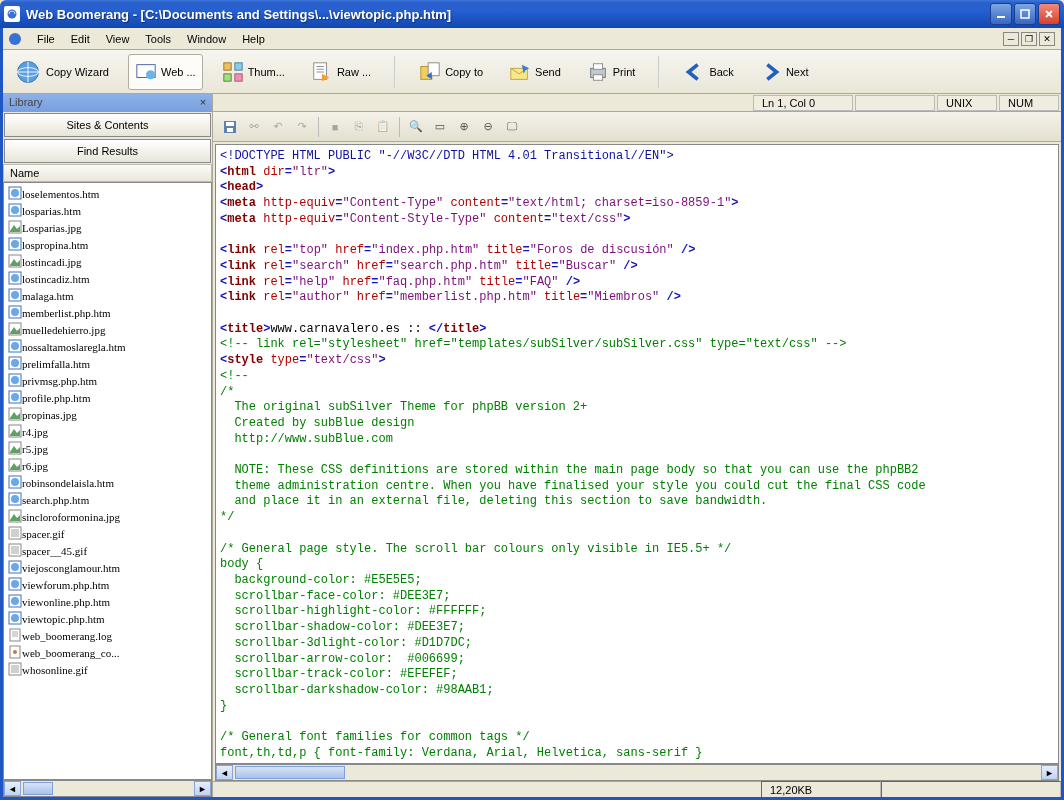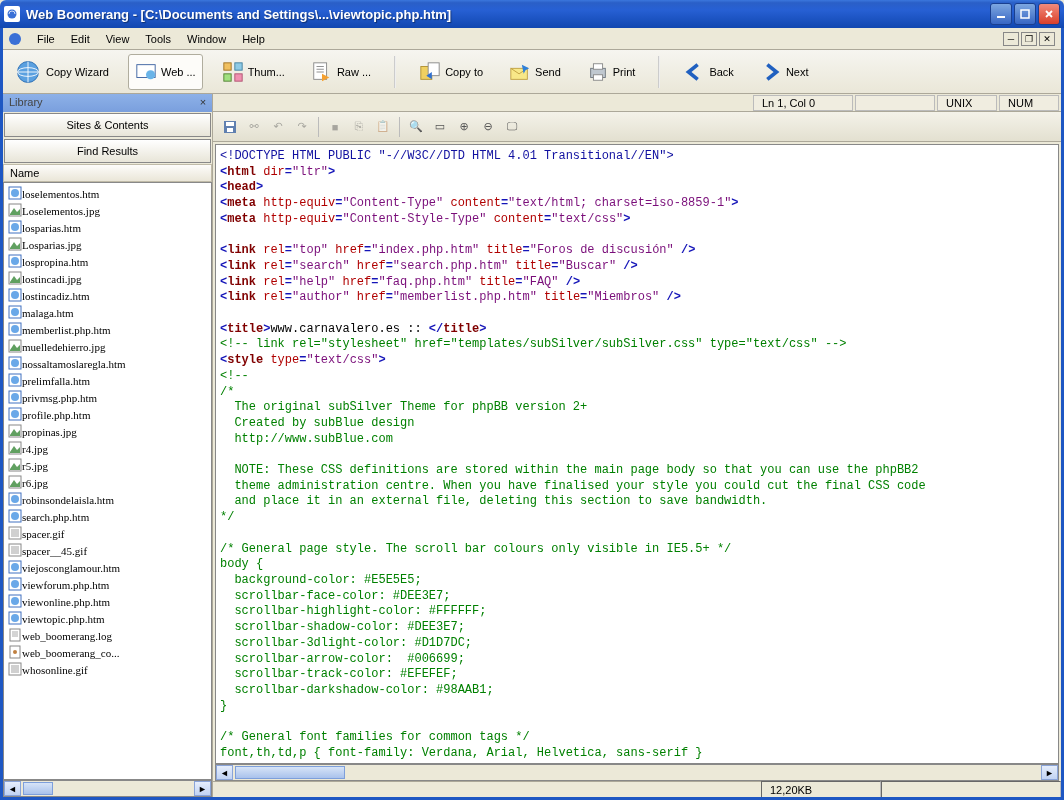--- a/index.html
+++ b/index.html
@@ -233,27 +233,20 @@
       <div class="file-list-inner" id="file-list">
             <div class="file-row">
               <span class="fi"><svg width="14" height="14">
                   <rect x="1" y="1" width="12" height="12" fill="#fff" stroke="#4070c0"></rect>
                   <circle cx="7" cy="7" r="4" fill="#6aa8e8"></circle>
                 </svg></span>
               <span>loselementos.htm</span>
             </div>
             <div class="file-row">
               <span class="fi"><svg width="14" height="14">
-                  <rect x="1" y="1" width="12" height="12" fill="#fff" stroke="#888"></rect>
-                  <polygon points="2,11 6,5 9,9 12,6 12,12 2,12" fill="#60a060"></polygon>
-                </svg></span>
-              <span>Loselementos.jpg</span>
-            </div>
-            <div class="file-row">
-              <span class="fi"><svg width="14" height="14">
                   <rect x="1" y="1" width="12" height="12" fill="#fff" stroke="#4070c0"></rect>
                   <circle cx="7" cy="7" r="4" fill="#6aa8e8"></circle>
                 </svg></span>
               <span>losparias.htm</span>
             </div>
             <div class="file-row">
               <span class="fi"><svg width="14" height="14">
                   <rect x="1" y="1" width="12" height="12" fill="#fff" stroke="#888"></rect>
                   <polygon points="2,11 6,5 9,9 12,6 12,12 2,12" fill="#60a060"></polygon>
                 </svg></span>
@@ -363,20 +356,27 @@
                   <circle cx="7" cy="7" r="4" fill="#6aa8e8"></circle>
                 </svg></span>
               <span>robinsondelaisla.htm</span>
             </div>
             <div class="file-row">
               <span class="fi"><svg width="14" height="14">
                   <rect x="1" y="1" width="12" height="12" fill="#fff" stroke="#4070c0"></rect>
                   <circle cx="7" cy="7" r="4" fill="#6aa8e8"></circle>
                 </svg></span>
               <span>search.php.htm</span>
+            </div>
+            <div class="file-row">
+              <span class="fi"><svg width="14" height="14">
+                  <rect x="1" y="1" width="12" height="12" fill="#fff" stroke="#888"></rect>
+                  <polygon points="2,11 6,5 9,9 12,6 12,12 2,12" fill="#60a060"></polygon>
+                </svg></span>
+              <span>sincloroformonina.jpg</span>
             </div>
             <div class="file-row">
               <span class="fi"><svg width="14" height="14">
                   <rect x="1" y="1" width="12" height="12" fill="#fff" stroke="#888"></rect>
                   <rect x="3" y="3" width="8" height="8" fill="#d0d0d0"></rect>
                 </svg></span>
               <span>spacer.gif</span>
             </div>
             <div class="file-row">
               <span class="fi"><svg width="14" height="14">

